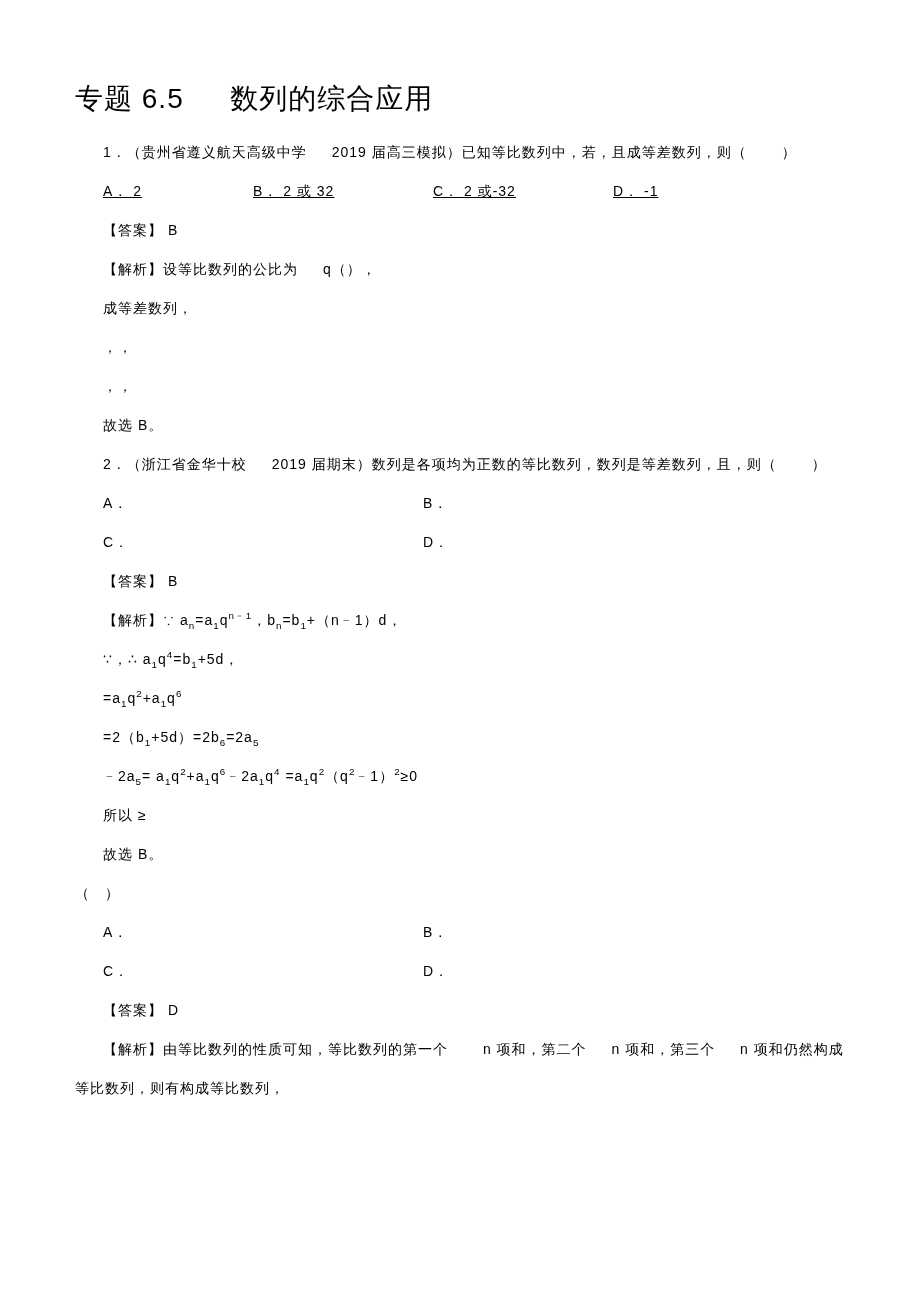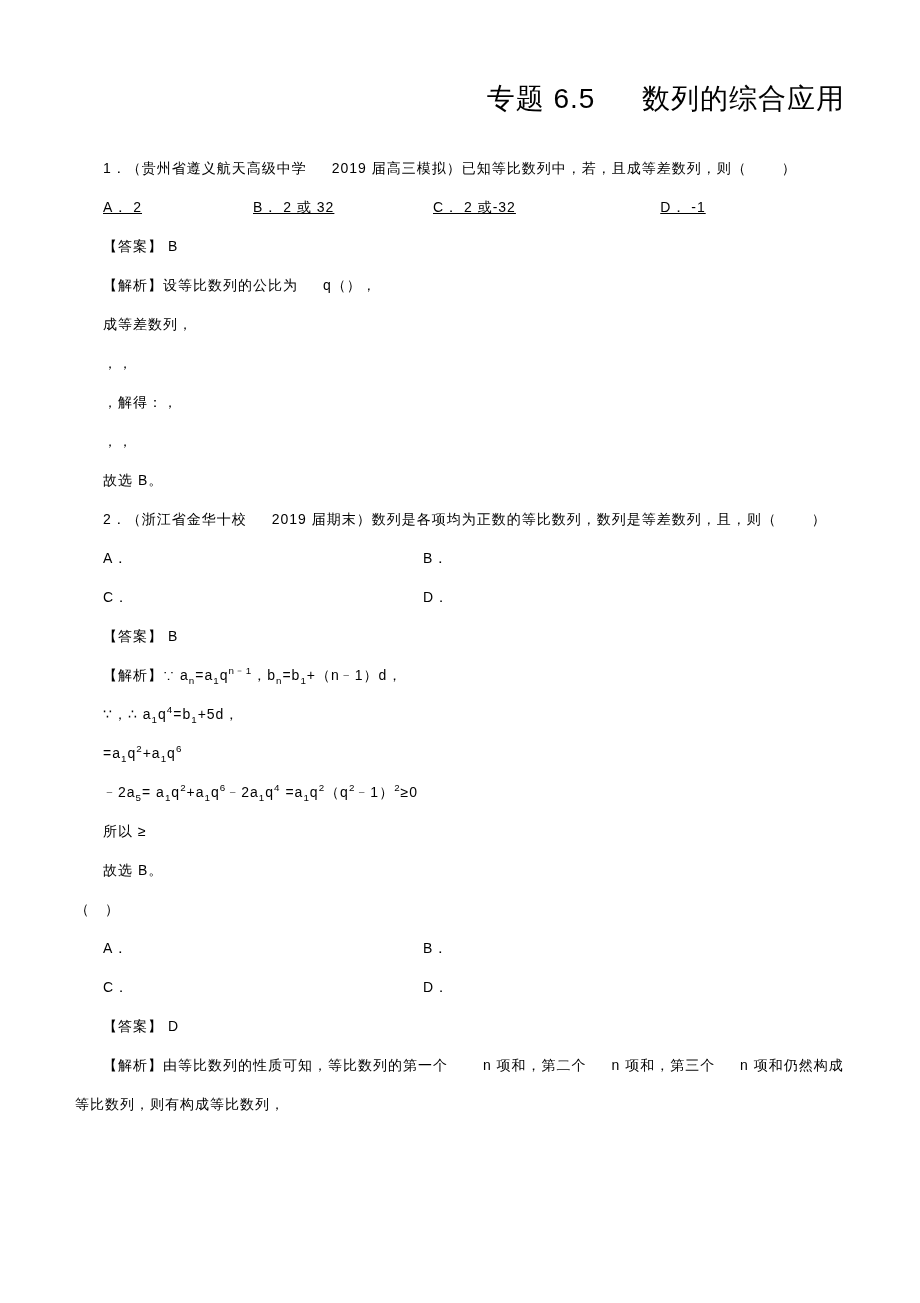--- a/index.html
+++ b/index.html
@@ -7,24 +7,24 @@
       background: #ffffff;
       margin: 0;
       padding: 0;
       color: #000;
       width: 920px;
     }
     .page {
       padding: 80px 75px 60px 75px;
     }
     .title {
-      text-align: right;
+      text-align: left;
       font-size: 28px;
       font-weight: normal;
-      margin-bottom: 40px;
+      margin-bottom: 24px;
       letter-spacing: 1px;
     }
     .line {
       font-size: 14px;
       line-height: 1.5;
       margin-bottom: 18px;
       letter-spacing: 1px;
     }
     .indent1 {
       padding-left: 28px;
@@ -36,21 +36,21 @@
       display: flex;
       padding-left: 28px;
     }
     .choices > span {
       display: inline-block;
       text-decoration: underline;
     }
     .col-a { width: 150px; }
     .col-b { width: 180px; }
     .col-c { width: 180px; }
-    .col-d { width: 140px; text-align: center; }
+    .col-d { width: 140px; }
     .choices2 {
       display:flex;
       padding-left:28px;
     }
     .choices2 > span:first-child { width: 320px; }
     .choices2 > span:last-child { flex:1; }
     sup { font-size: 0.7em; vertical-align: super; line-height:0; }
     sub { font-size: 0.7em; vertical-align: sub; line-height:0; }
     .blank { display:inline-block; width: 30px;}
     .blank2 { display:inline-block; width: 20px;}
@@ -73,21 +73,20 @@
     <span class="col-c">C． 2 或-32</span>
     <span class="col-d">D． -1</span>
   </div>
   <div class="line indent1">【答案】 B</div>
   <div class="line indent1">
     <span>【解析】设等比数列的公比为</span><span class="blank2"></span>
     <span>q（），</span>
   </div>
   <div class="line indent1">成等差数列，</div>
   <div class="line indent1">，，</div>
-  <div class="line indent1">，解得：，</div>
   <div class="line indent1">，，</div>
   <div class="line indent1">故选 B。</div>
 
   <div class="line indent1">
     <span>2．（浙江省金华十校</span><span class="blank2"></span>
     <span>2019 届期末）数列是各项均为正数的等比数列，数列是等差数列，且，则（</span><span class="blank"></span>
     <span>）</span>
   </div>
   <div class="line choices2">
     <span>A．</span>
@@ -99,20 +98,23 @@
   </div>
   <div class="line indent1">【答案】 B</div>
   <div class="line indent1">
     <span>【解析】∵ a<sub>n</sub>=a<sub>1</sub>q<sup>n﹣1</sup>，b<sub>n</sub>=b<sub>1</sub>+（n﹣1）d，</span>
   </div>
   <div class="line indent1">
     <span>∵，∴ a<sub>1</sub>q<sup>4</sup>=b<sub>1</sub>+5d，</span>
   </div>
   <div class="line indent1">
     <span>=a<sub>1</sub>q<sup>2</sup>+a<sub>1</sub>q<sup>6</sup></span>
+  </div>
+  <div class="line indent1">
+    <span>=2（b<sub>1</sub>+5d）=2b<sub>6</sub>=2a<sub>5</sub></span>
   </div>
   <div class="line indent1">
     <span>﹣2a<sub>5</sub>= a<sub>1</sub>q<sup>2</sup>+a<sub>1</sub>q<sup>6</sup>﹣2a<sub>1</sub>q<sup>4</sup> =a<sub>1</sub>q<sup>2</sup>（q<sup>2</sup>﹣1）<sup>2</sup>≥0</span>
   </div>
   <div class="line indent1">所以 ≥</div>
   <div class="line indent1">故选 B。</div>
 
   <div class="line indent0">（ ）</div>
   <div class="line choices2">
     <span>A．</span>

